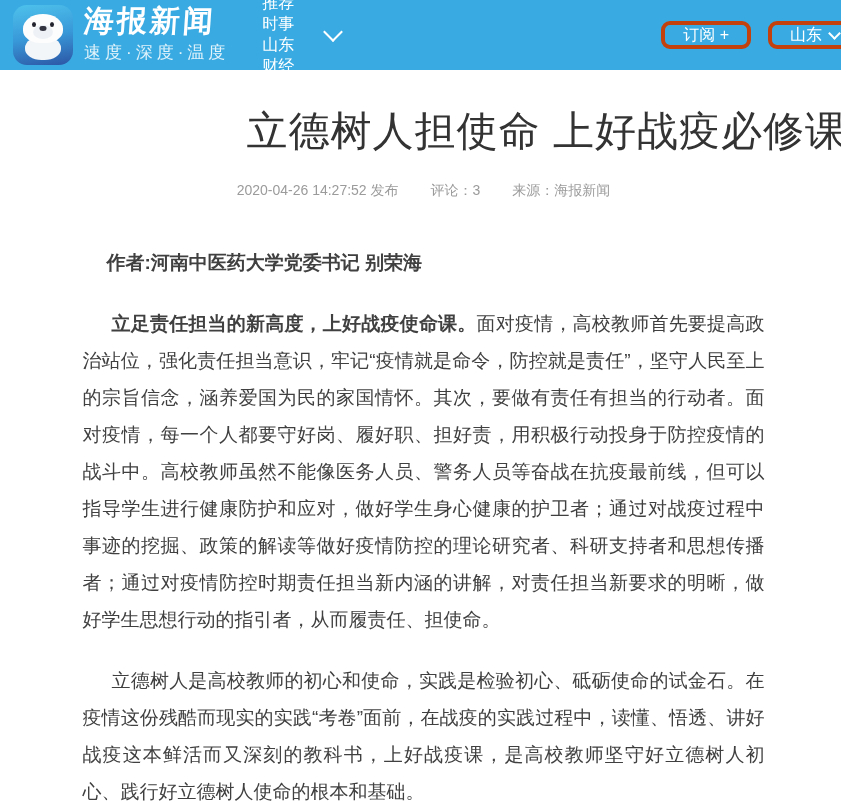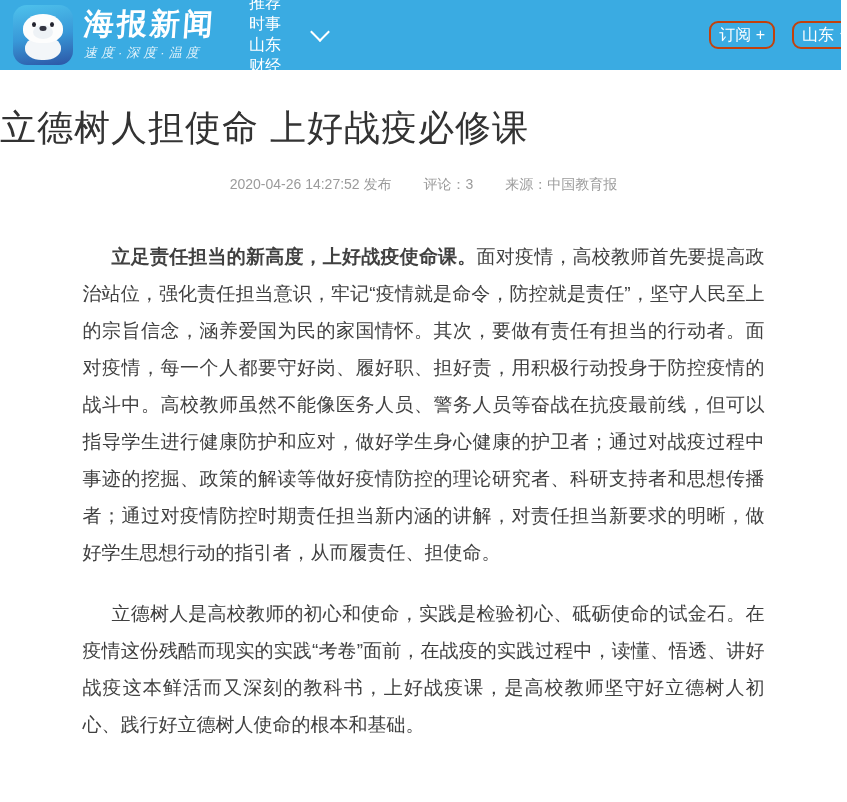--- a/index.html
+++ b/index.html
@@ -35,51 +35,51 @@
   .nose {
     position:absolute; top:12px; left:50%; transform:translateX(-50%);
     width:7px; height:5px; background:#343440; border-radius:40% 40% 60% 60%;
   }
   .logo-text { margin-left:11px; color:#fff; }
   .logo-title {
     font-size:30px; font-weight:bold; letter-spacing:3px;
     transform:skewX(-4deg); line-height:1;
   }
   .logo-tagline {
-    font-size:13px; letter-spacing:4px; color:rgba(255,255,255,0.85); margin-top:5px;font-style:italic;
+    font-size:17px; letter-spacing:4px; color:rgba(255,255,255,0.85); margin-top:5px;
   }
   
   .main-nav { display:flex; margin-left:17px; align-items:center;flex-direction:column; }
   .nav-item {
     color:#ffffff; font-size:16px; padding:0 16px; cursor:pointer;
     text-decoration:none; white-space:nowrap;
   }
   .nav-more { margin-left:16px; cursor:pointer; display:inline-flex; align-items:center; }
   .chev {
     display:inline-block; width:12px; height:12px;
     border-right:2px solid #fff; border-bottom:2px solid #fff;
     transform:rotate(45deg); margin-top:-7px;
   }
   .chev.small { width:7px; height:7px; border-width:2px; margin-top:-3px; }
   
   .header-actions { margin-left:auto; display:flex; gap:17px; margin-right:-14px; }
   .hbtn {
-    background:transparent; border:2px solid #c2410c; color:#ffffff;
-    font-size:16px; border-radius:9px; padding:0 8px; height:28px;
+    background:transparent; border:4px solid #c2410c; color:#ffffff;
+    font-size:16px; border-radius:9px; padding:0 18px; height:28px;
     display:flex; align-items:center; gap:8px; cursor:pointer;
     font-family:inherit; white-space:nowrap;
   }
   
   .scroll-strip {
     position:absolute; top:0; right:0; width:6px; height:802px;
     background:#ffffff; z-index:20;
   }
   
   h1 {
-    margin:34px 0 12px; text-align:left; font-size:36px; font-weight:400;
+    margin:34px 0 12px; text-align:right; font-size:41px; font-weight:400;
     color:#333333; letter-spacing:1px;
   }
   .meta {
     margin-top:23px; display:flex; justify-content:center; gap:32px;
     font-size:14px; color:#9b9b9b;
   }
   article {
     width:682px; margin:44px auto 0;
     font-size:19px; line-height:37px; color:#404040;
     text-align:justify;
@@ -129,21 +129,22 @@
       <i class="chev small"></i>
     </button>
   </div>
 </header>
 
 <main>
   <h1>立德树人担使命 上好战疫必修课</h1>
   <div class="meta">
     <span>2020-04-26 14:27:52 发布</span>
     <span>评论：3</span>
-    <span>来源：中国教育报</span>
+    <span>来源：海报新闻</span>
   </div>
   <article id="article-body">
+    <p class="author">作者:河南中医药大学党委书记 别荣海</p>
   <p><span class="lead">立足责任担当的新高度，上好战疫使命课。</span>面对疫情，高校教师首先要提高政治站位，强化责任担当意识，牢记“疫情就是命令，防控就是责任”，坚守人民至上的宗旨信念，涵养爱国为民的家国情怀。其次，要做有责任有担当的行动者。面对疫情，每一个人都要守好岗、履好职、担好责，用积极行动投身于防控疫情的战斗中。高校教师虽然不能像医务人员、警务人员等奋战在抗疫最前线，但可以指导学生进行健康防护和应对，做好学生身心健康的护卫者；通过对战疫过程中事迹的挖掘、政策的解读等做好疫情防控的理论研究者、科研支持者和思想传播者；通过对疫情防控时期责任担当新内涵的讲解，对责任担当新要求的明晰，做好学生思想行动的指引者，从而履责任、担使命。</p>
       <p>立德树人是高校教师的初心和使命，实践是检验初心、砥砺使命的试金石。在疫情这份残酷而现实的实践“考卷”面前，在战疫的实践过程中，读懂、悟透、讲好战疫这本鲜活而又深刻的教科书，上好战疫课，是高校教师坚守好立德树人初心、践行好立德树人使命的根本和基础。</p>
     </article>
 </main>
 
 <div class="scroll-strip"></div>
 
 </body></html>

